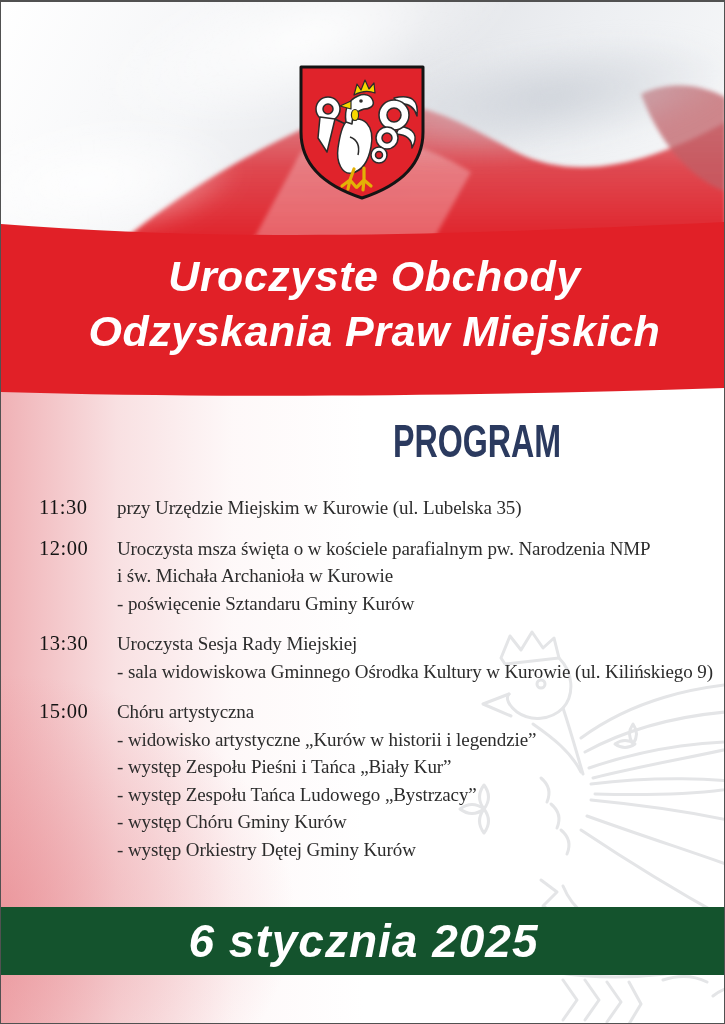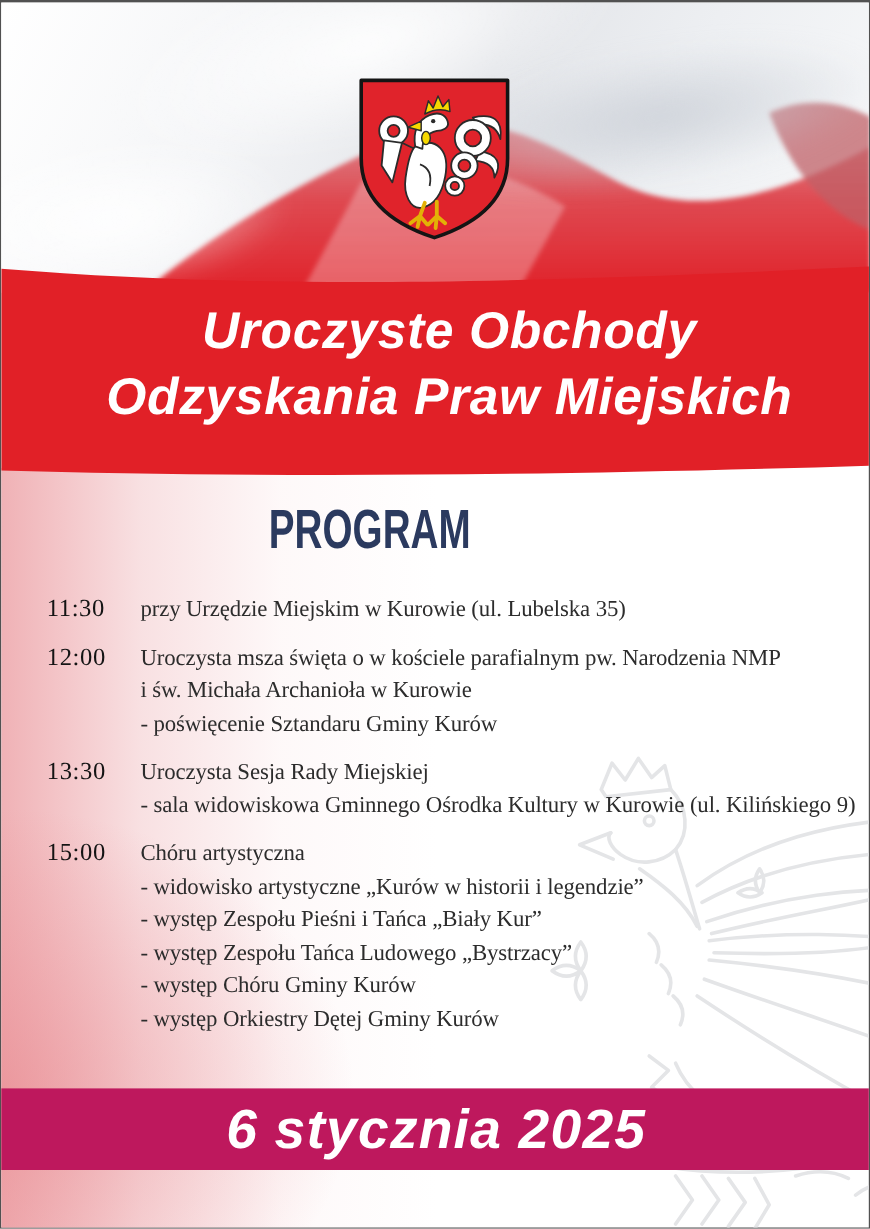--- a/index.html
+++ b/index.html
@@ -32,39 +32,39 @@
   }
   
   .pink-grad{
     position:absolute;top:388px;left:0;width:725px;height:636px;z-index:1;
     background:
       radial-gradient(ellipse 420px 340px at 0% 82%,rgba(231,130,137,0.55),rgba(231,130,137,0) 70%),
       linear-gradient(to right,rgba(236,158,163,0.80) 0%,rgba(243,199,202,0.55) 16%,rgba(251,233,234,0.30) 32%,rgba(255,255,255,0) 50%);
   }
   .eagle{position:absolute;left:412px;top:626px;z-index:2;}
   
-  .heading-wrap{position:absolute;top:412px;left:0;width:596px;text-align:center;z-index:4;}
+  .heading-wrap{position:absolute;top:412px;left:0;width:596px;text-align:right;z-index:4;}
   .program-heading{
     display:inline-block;font-family:"Liberation Sans", sans-serif;font-weight:bold;
     font-size:46px;color:#2b3a5f;transform:scaleX(0.70);transform-origin:center;
     margin-left:18px;letter-spacing:0px;
   }
   
   .schedule{position:absolute;top:492px;left:38px;z-index:4;}
   .row{display:flex;margin-bottom:13px;}
   .time{
     width:64px;min-width:64px;font-weight:normal;font-size:20.5px;color:#141414;
     letter-spacing:0.5px;line-height:27.5px;
   }
   .lines{margin-left:14px;}
   .line{font-size:19px;line-height:27.5px;color:#2c2c2c;white-space:nowrap;letter-spacing:-0.1px;}
   
   .date-band{
     position:absolute;top:905px;left:0;width:725px;height:68px;z-index:5;
-    background:#be185d;display:flex;align-items:center;justify-content:center;
+    background:#14532d;display:flex;align-items:center;justify-content:center;
   }
   .date-text{
     font-family:"Liberation Sans", sans-serif;font-weight:bold;font-style:italic;
     font-size:46px;color:#ffffff;letter-spacing:1px;
   }
 </style>
 </head>
 <body>
 
 <div class="poster">

